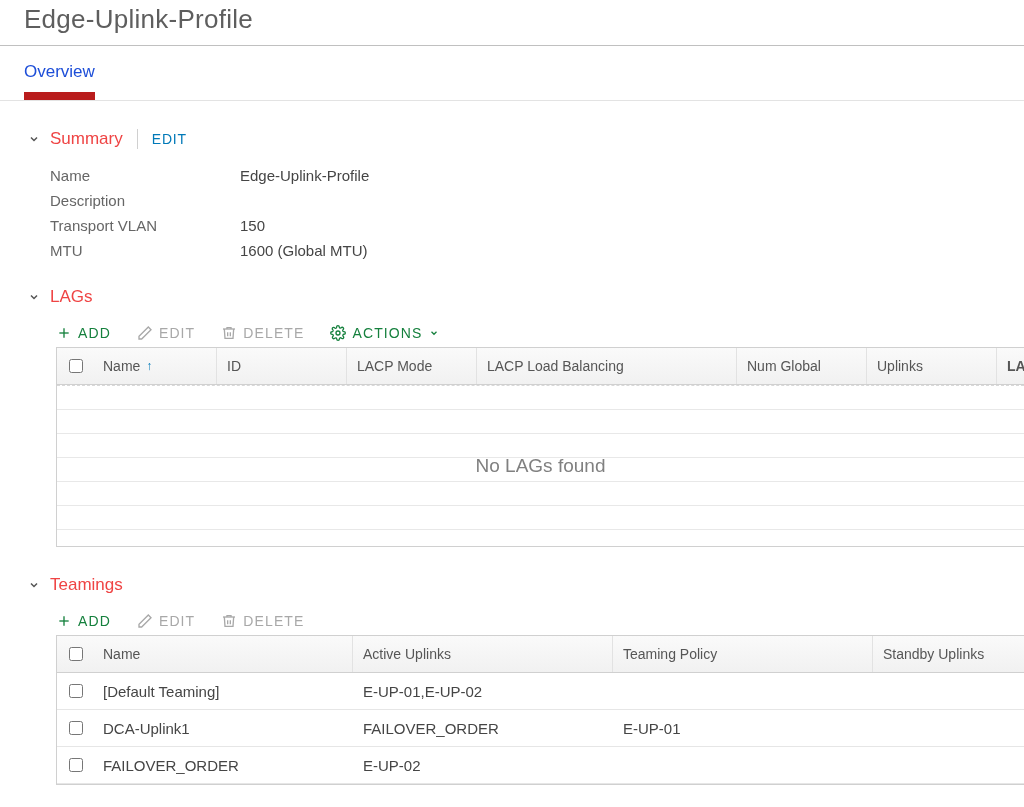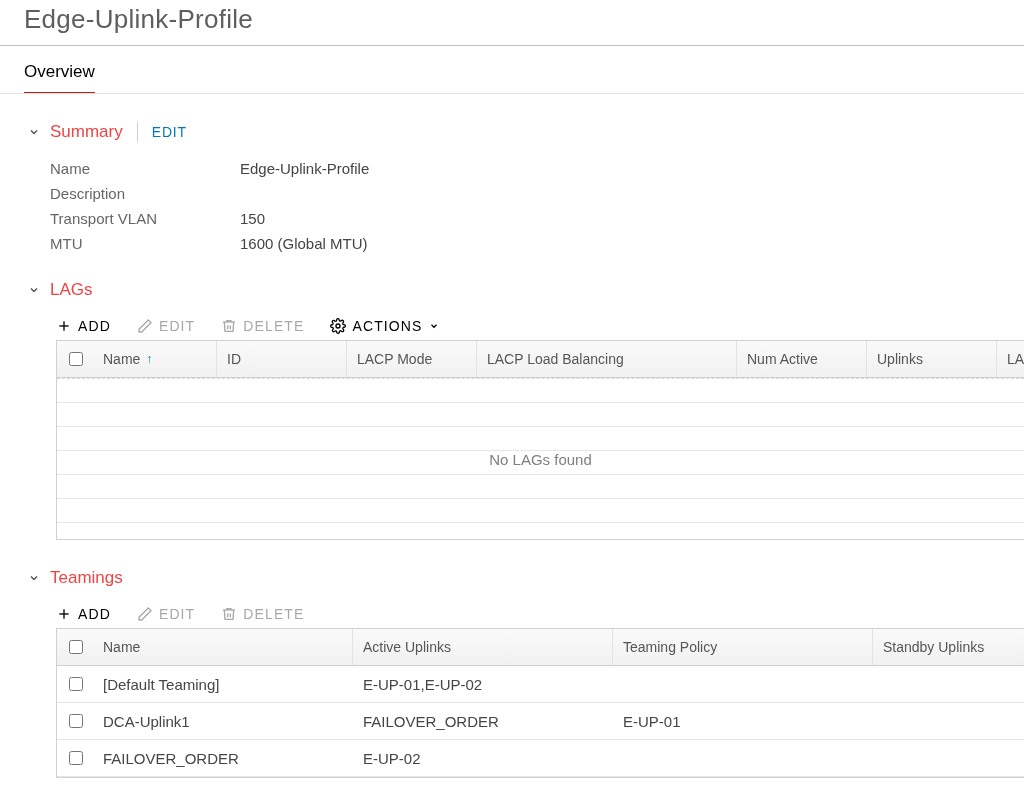--- a/index.html
+++ b/index.html
@@ -35,23 +35,23 @@
   .tab {
     font-size: 17px;
     font-weight: 400;
     color: #333;
     padding: 6px 0 10px 0;
     margin-right: 24px;
     border-bottom: 3px solid transparent;
     cursor: pointer;
   }
   .tab.active {
-    border-bottom: 1px solid #b91c1c;
+    border-bottom: 8px solid #b91c1c;
     font-weight: 400;
-    color: #000000;
+    color: #1d4ed8;
   }
 
   .section {
     margin-top: 28px;
   }
   .section-header {
     display: flex;
     align-items: center;
   }
   .chevron {
@@ -108,21 +108,21 @@
   }
   .tb-btn {
     display: inline-flex;
     align-items: center;
     font-size: 14px;
     letter-spacing: 0.08em;
     margin-right: 26px;
     cursor: pointer;
   }
   .tb-btn .ico { margin-right: 6px; display:inline-flex; align-items:center;}
-  .tb-btn.enabled { color: #000000; }
+  .tb-btn.enabled { color: #15803d; }
   .tb-btn.disabled { color: #a8a8a8; cursor: default; }
   .tb-btn .caret { margin-left: 6px; }
   .ico svg { width: 16px; height: 16px; }
   .caret svg { width: 10px; height: 10px; }
 
   .grid {
     margin-left: 32px;
     border: 1px solid #d0d0d0;
     border-right: none;
     box-sizing: border-box;
@@ -146,32 +146,32 @@
     white-space: nowrap;
     overflow: hidden;
   }
   .gcell.cb { width: 36px; flex: 0 0 36px; justify-content:center; border-right:none; padding:0;}
   .lags-name   { flex: 0 0 124px; }
   .lags-id     { flex: 0 0 130px; }
   .lags-mode   { flex: 0 0 130px; }
   .lags-lb     { flex: 0 0 260px; }
   .lags-num    { flex: 0 0 130px; }
   .lags-up     { flex: 0 0 130px; }
-  .lags-last   { flex: 1 1 auto; border-right:none; }
+  .lags-last   { flex: 1 1 auto; border-right:none;font-weight:bold; }
 
   .grid-body {
     position: relative;
   }
   .grid-empty {
     height: 160px;
     display:flex;
     align-items:center;
     justify-content:center;
     color:#808080;
-    font-size:15px;
+    font-size:19px;
     border-top: 1px dashed #d8d8d8;
     background:
       repeating-linear-gradient(
         to bottom,
         transparent 0px,
         transparent 23px,
         #e8e8e8 23px,
         #e8e8e8 24px
       );
   }
@@ -301,21 +301,21 @@
         <div class="gcell cb">
             <input type="checkbox" style="">
           </div>
         <div class="gcell lags-name">
           <span>Name</span>
           <span class="sort-arrow">↑</span>
         </div>
         <div class="gcell lags-id">ID</div>
         <div class="gcell lags-mode">LACP Mode</div>
         <div class="gcell lags-lb">LACP Load Balancing</div>
-        <div class="gcell lags-num">Num Active</div>
+        <div class="gcell lags-num">Num Global</div>
         <div class="gcell lags-up">Uplinks</div>
         <div class="gcell lags-last">LA</div>
       </div>
       <div class="grid-body">
         <div class="grid-empty">No LAGs found</div>
       </div>
     </div>
   </div>
 
   <div class="section">

